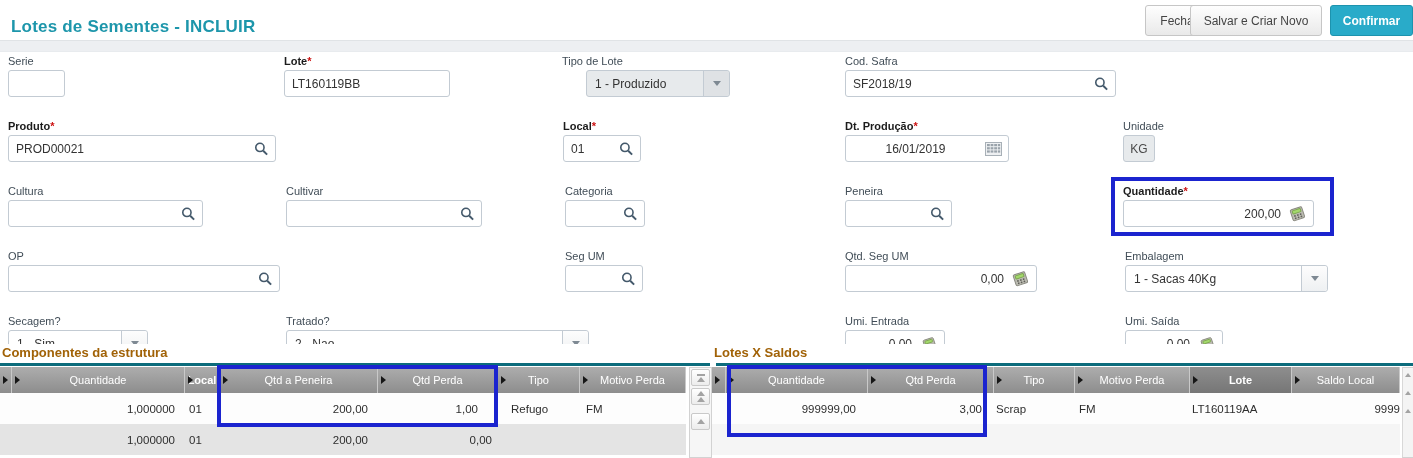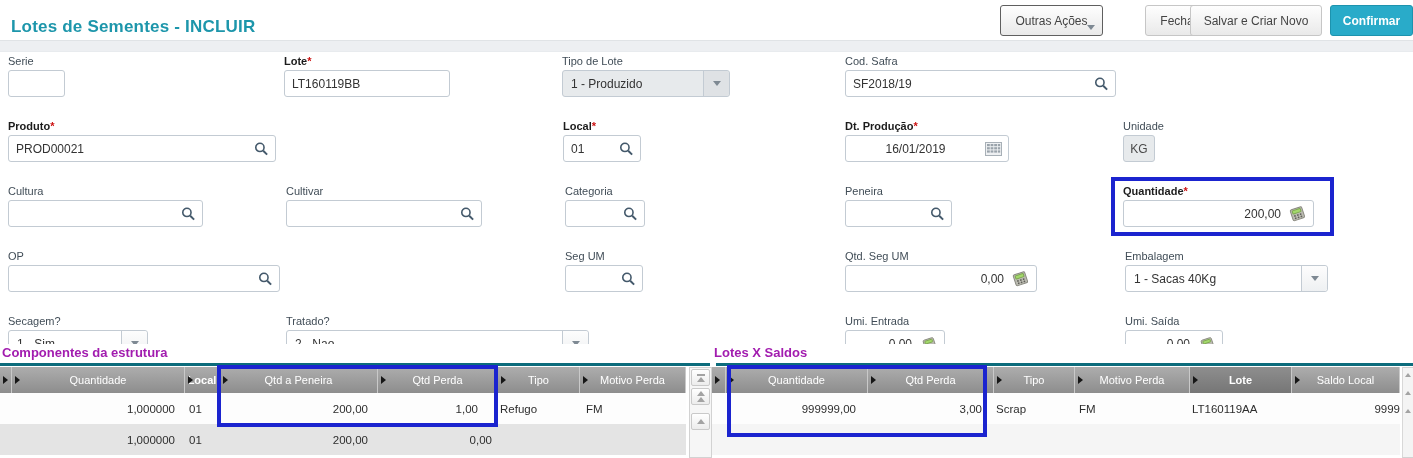--- a/index.html
+++ b/index.html
@@ -32,33 +32,33 @@
     position:relative; background:#fff; border:1px solid #c3cbd3; border-radius:3px;
     height:27px; margin-top:2px; display:flex; align-items:center; font-size:12px; color:#333;
   }
   .fbox input {
     border:none; outline:none; width:100%; height:100%; padding:0 7px; background:transparent;
     font:12px "Liberation Sans", sans-serif; color:#333; border-radius:3px;
   }
   .fbox input.has-icon { padding-right:28px; }
   .fbox input.num { text-align:right; padding-right:32px; }
   .fbox input.center { text-align:center; padding-right:30px; }
-  .fbox.disabled { background:#e7eaec; }
+  .fbox.disabled { background:#e7eaec;margin-left:24px; }
   .kgbox { justify-content:center; background:#e7eaec; color:#4a4a4a; }
   .icon-right { position:absolute; right:6px; top:50%; transform:translateY(-50%); line-height:0; cursor:pointer; }
   
   .ddl { padding:0; }
   .ddl-val { flex:1; padding:0 8px; height:100%; display:flex; align-items:center; overflow:hidden; white-space:nowrap; }
   .ddl-btn { width:26px; height:100%; border-left:1px solid #c3cbd3; display:flex; align-items:center; justify-content:center;
     background:linear-gradient(#fdfdfd,#eef0f2); border-radius:0 3px 3px 0; cursor:pointer; }
   .ddl.disabled .ddl-btn { background:#dfe2e5; }
   .tri-down { width:0; height:0; border-left:4px solid transparent; border-right:4px solid transparent; border-top:5px solid #7e8993; }
   
   .grids-area { position:absolute; top:344px; left:0; width:1413px; height:114px; background:#fff; z-index:2; }
-  .section-title { position:absolute; top:1px; font-size:13px; font-weight:bold; color:#a21caf;text-align:center; }
+  .section-title { position:absolute; top:1px; font-size:13px; font-weight:bold; color:#a16207;text-align:center; }
   .section-rule { position:absolute; top:19px; height:3px; background:#0c6c7c; }
   .grid { position:absolute; top:23px; font-size:11.5px; }
   .ghead { display:flex; height:26px; }
   .gh { position:relative; background:linear-gradient(#adadad,#8d8d8d); border-right:1px solid #c9c9c9;
     color:#fff; font-size:11px; display:flex; align-items:center; justify-content:center; cursor:pointer; overflow:hidden; }
   .gh.bold { font-weight:bold; }
   .gh.dark { background:linear-gradient(#8e8e8e,#767676); }
   .tri-r { position:absolute; left:3px; width:0; height:0; border-top:4px solid transparent; border-bottom:4px solid transparent; border-left:5px solid #161616; }
   .grow { display:flex; height:31px; }
   .gc { height:31px; display:flex; align-items:center; color:#2e2e2e; overflow:hidden; white-space:nowrap; }
@@ -85,24 +85,20 @@
   .hl { position:absolute; border:4px solid #1b24cf; z-index:6; pointer-events:none; }
   .hl-qty { left:1111px; top:177px; width:223px; height:59px; }
   .hl-left { left:217px; top:21px; width:281px; height:62px; }
   .hl-right { left:727px; top:21px; width:260px; height:72px; }
 </style>
 </head>
 <body>
 
 <div class="titlebar">
   <div class="page-title">Lotes  de Sementes - INCLUIR</div>
-  <div class="btn btn-outras">
-    <span>Outras Ações</span>
-    <span class="tri-down"></span>
-  </div>
   <div class="btn btn-fechar">
     <span>Fechar</span>
   </div>
   <div class="btn btn-salvar">
     <span>Salvar e Criar Novo</span>
   </div>
   <div class="btn btn-confirmar">
     <span>Confirmar</span>
   </div>
 </div>
@@ -375,21 +371,21 @@
           <span class="tri-r"></span>
           <span>Motivo Perda</span>
         </div>
     </div>
     <div class="grow rowA">
       <div class="gc lg0"></div>
       <div class="gc lg1 num">1,000000</div>
       <div class="gc lg2 txt" style="padding-left:4px">01</div>
       <div class="gc lg3 num">200,00</div>
       <div class="gc lg4 num" style="padding-right:20px">1,00</div>
-      <div class="gc lg5 txt" style="padding-left:2px">Refugo</div>
+      <div class="gc lg5 txt" style="padding-left:13px">Refugo</div>
       <div class="gc lg6 txt">FM</div>
     </div>
     <div class="grow rowB">
       <div class="gc lg0"></div>
       <div class="gc lg1 num">1,000000</div>
       <div class="gc lg2 txt" style="padding-left:4px">01</div>
       <div class="gc lg3 num">200,00</div>
       <div class="gc lg4 num" style="padding-right:6px">0,00</div>
       <div class="gc lg5 txt"></div>
       <div class="gc lg6 txt"></div>

